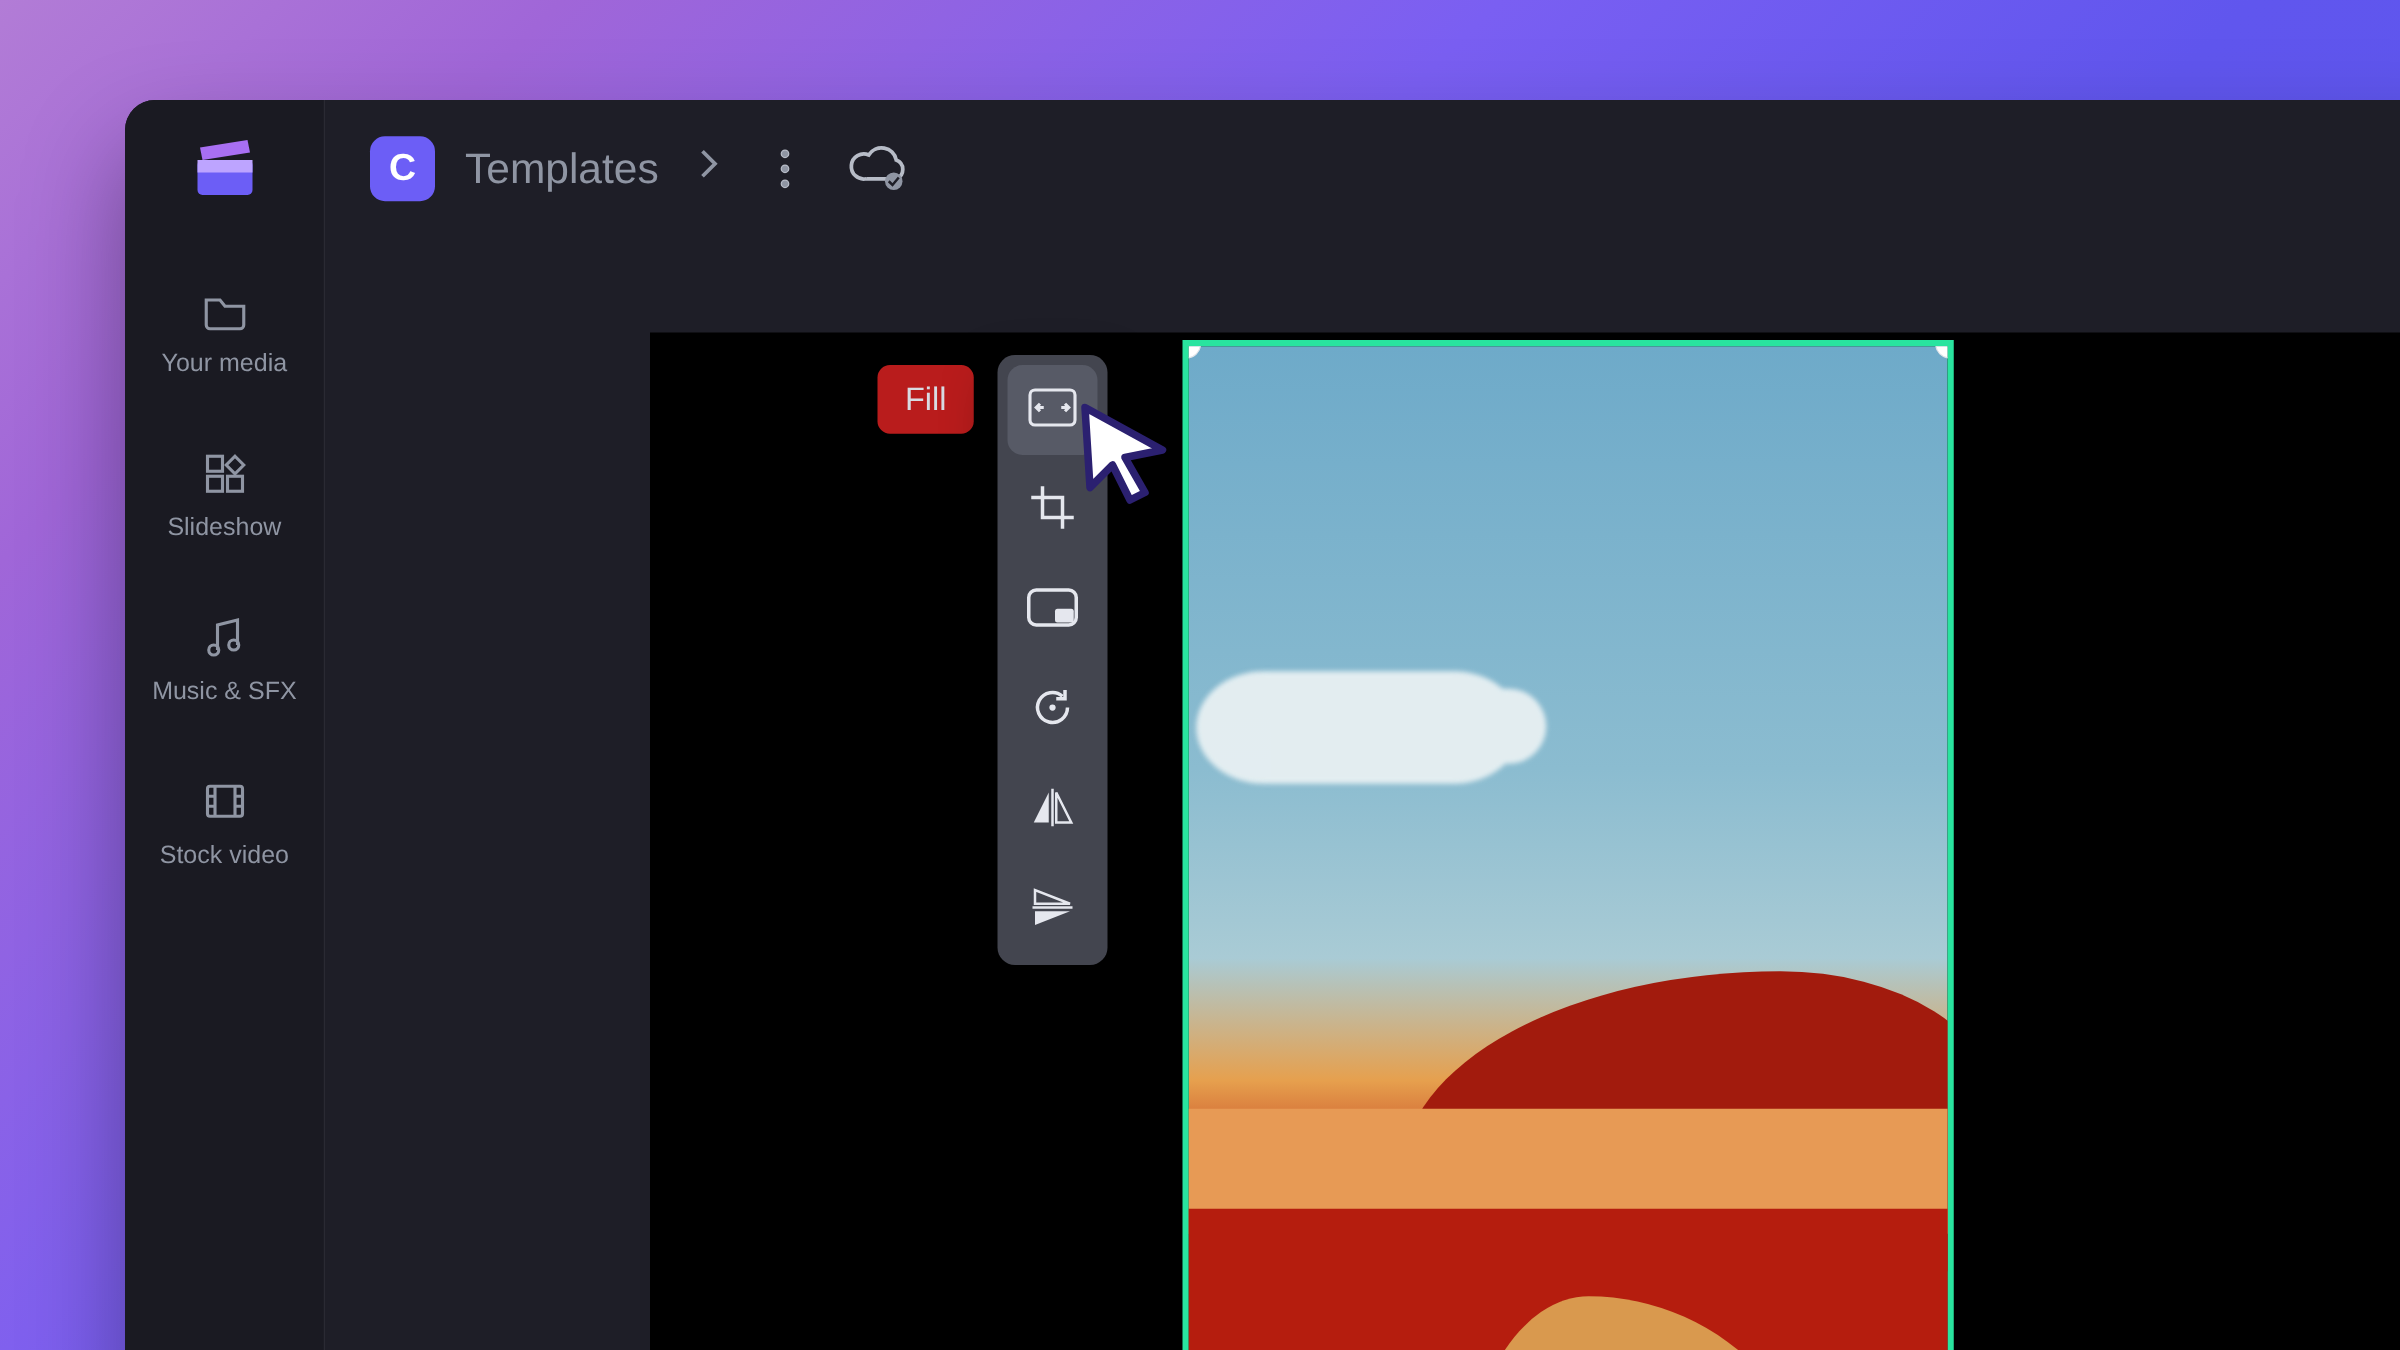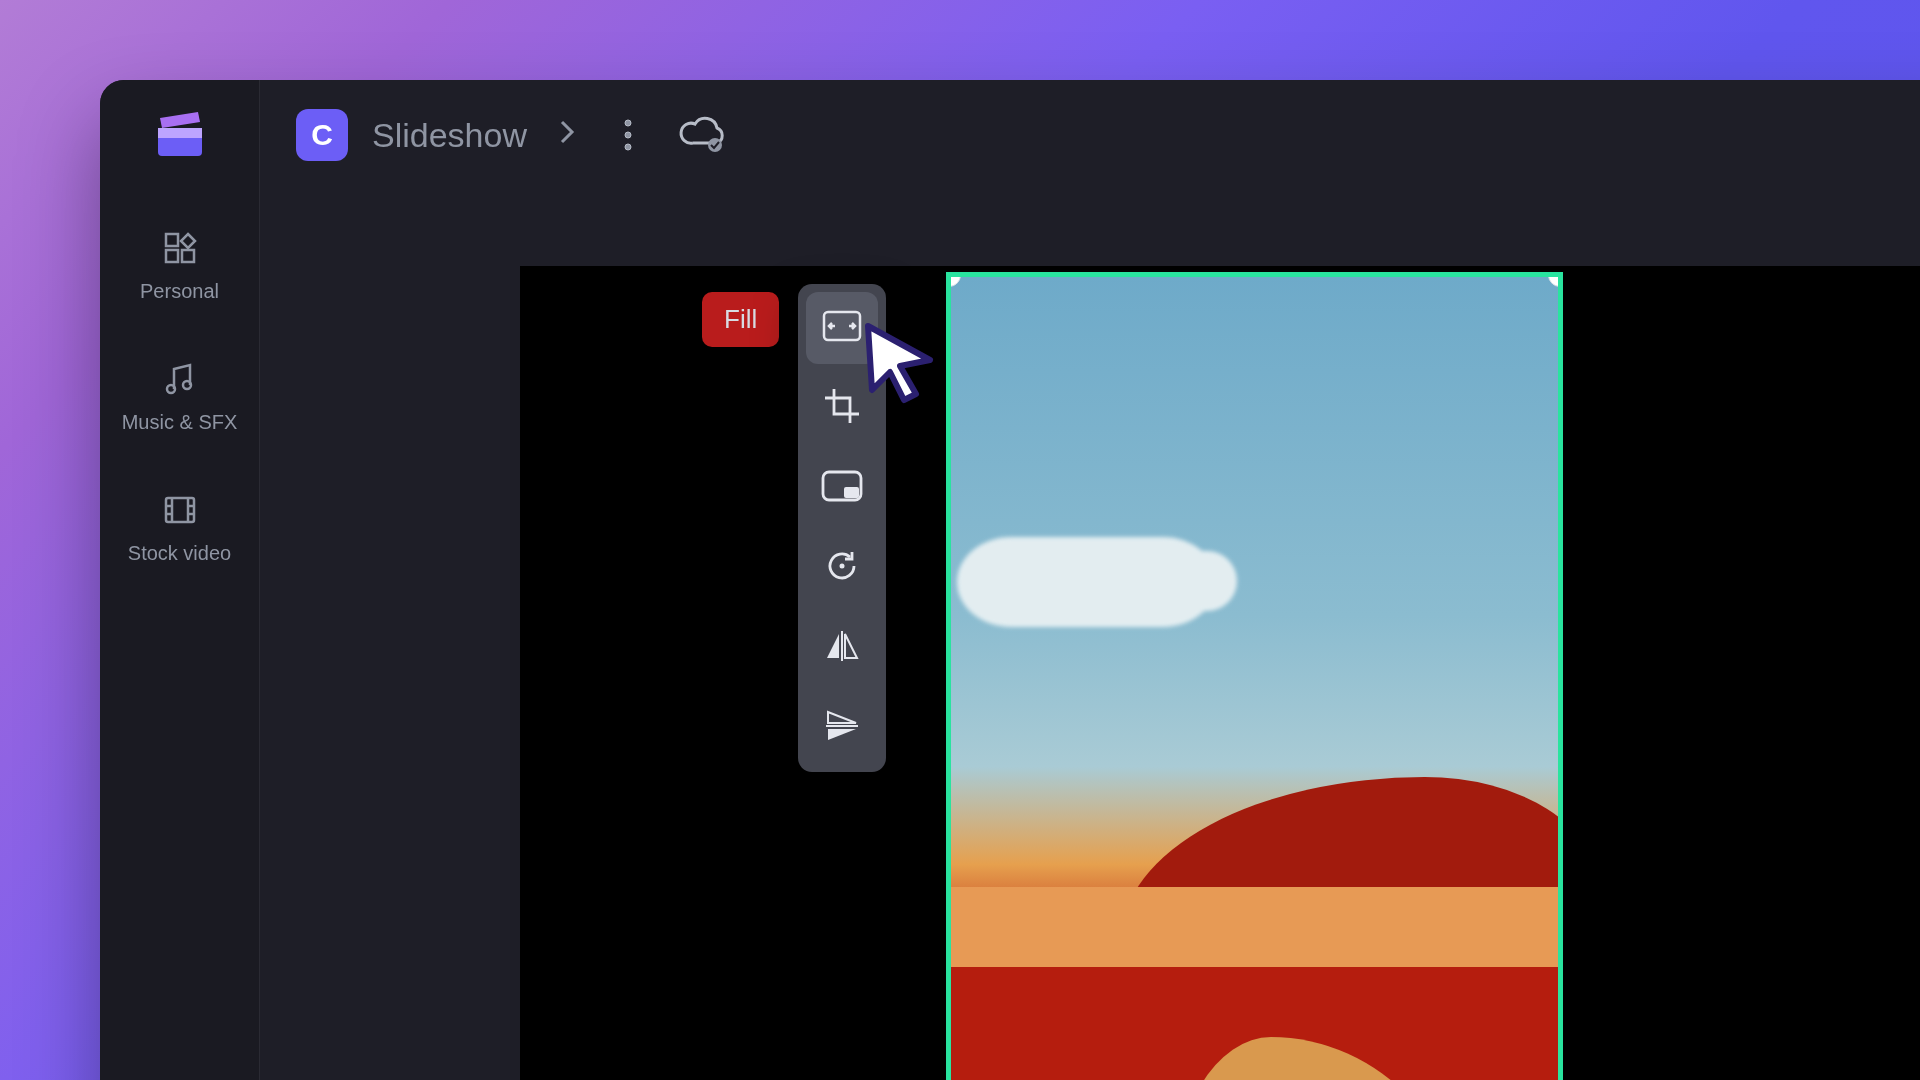--- a/index.html
+++ b/index.html
@@ -161,32 +161,40 @@
 
   <nav id="sidebar">
     <div id="logo">
       <svg viewBox="0 0 60 56">
         <path d="M10 14 L48 8 L50 18 L12 24 Z" fill="#a86ff2"></path>
         <rect x="8" y="24" width="44" height="28" rx="4" fill="#6c5ef6"></rect>
         <rect x="8" y="24" width="44" height="10" fill="#bda4ff"></rect>
       </svg>
     </div>
 
+    <div class="side-item">
+      <span class="ic">
+        <svg viewBox="0 0 40 40" fill="none" stroke-width="2.5">
+          <path d="M5 12 h11 l4 5 h15 v15 a3 3 0 0 1 -3 3 H8 a3 3 0 0 1 -3 -3 Z"></path>
+        </svg>
+      </span>
+      <span class="lbl">Your media</span>
+    </div>
 
 
     <div class="side-item">
       <span class="ic">
         <svg viewBox="0 0 40 40" fill="none" stroke-width="2.5">
           <rect x="6" y="6" width="12" height="12"></rect>
           <rect x="6" y="22" width="12" height="12"></rect>
           <rect x="22" y="22" width="12" height="12"></rect>
           <path d="M28 6 l7 7 -7 7 -7 -7 Z"></path>
         </svg>
       </span>
-      <span class="lbl">Personal</span>
+      <span class="lbl">Slideshow</span>
     </div>
 
     <div class="side-item">
       <span class="ic">
         <svg viewBox="0 0 40 40" fill="none" stroke-width="2.5">
           <path d="M14 30 V10 l16 -4 v20"></path>
           <circle cx="11" cy="30" r="4"></circle>
           <circle cx="27" cy="26" r="4"></circle>
         </svg>
       </span>
@@ -204,21 +212,21 @@
           <line x1="28" y1="16" x2="34" y2="16"></line>
           <line x1="28" y1="24" x2="34" y2="24"></line>
         </svg>
       </span>
       <span class="lbl">Stock video</span>
     </div>
   </nav>
 
   <header id="header">
     <div class="crumb-badge">C</div>
-    <div class="crumb-text">Slideshow</div>
+    <div class="crumb-text">Templates</div>
     <div class="crumb-sep">
       <svg viewBox="0 0 20 30" fill="none" stroke-width="3">
           <path d="M5 5 l10 10 -10 10"></path>
         </svg>
     </div>
 
     <div class="hdr-icon" style="margin-left:26px;">
       <svg width="10" height="40" viewBox="0 0 10 40">
         <circle cx="5" cy="8" r="3" fill="#8f95a3"></circle>
         <circle cx="5" cy="20" r="3" fill="#8f95a3"></circle>

